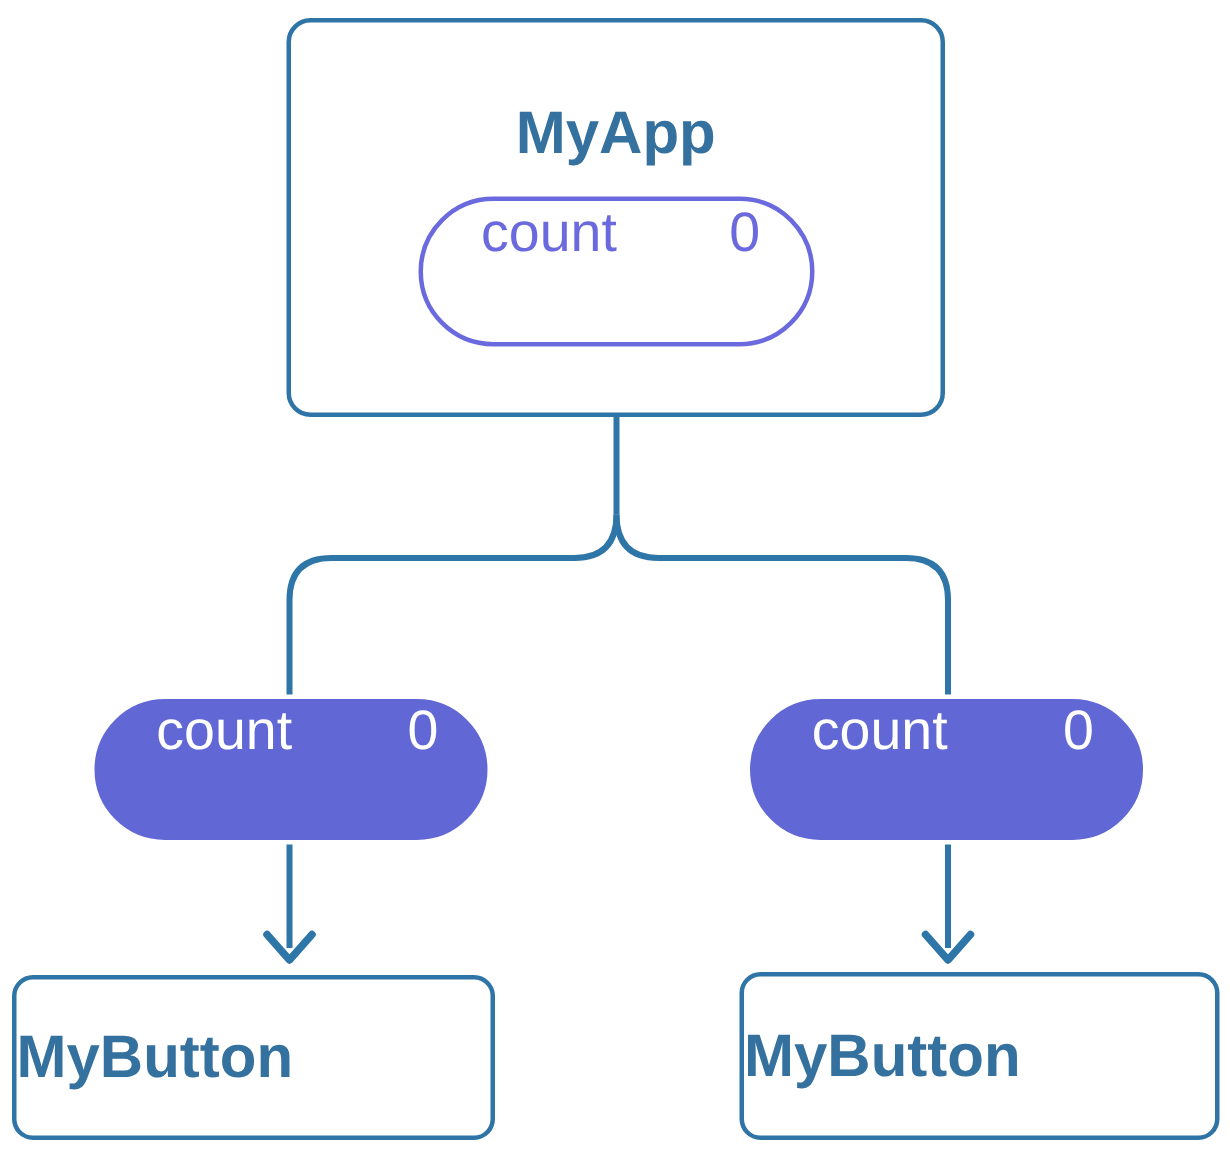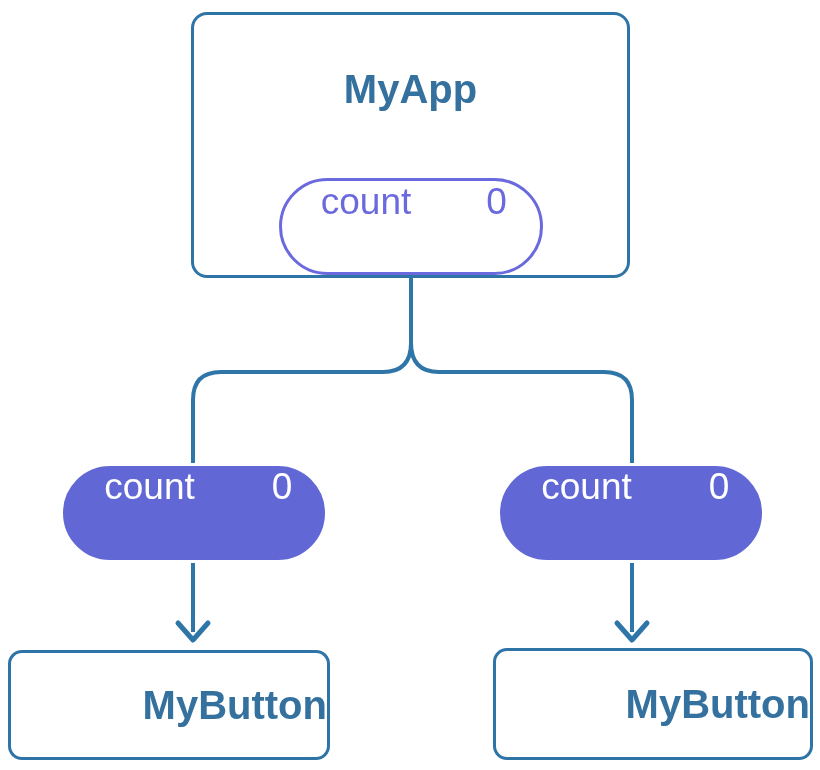--- a/index.html
+++ b/index.html
@@ -39,36 +39,35 @@
     border: 3px solid var(--card-border, #2E75A8);
     box-sizing: border-box;
   }
   .root-card {
     left: 191px; top: 12px;
     width: 439px; height: 266px;
     border-radius: 16px;
     display: flex;
     flex-direction: column;
     align-items: center;
-    gap: 47px;
   }
   .card-title {
     font-size: 40px;
     font-weight: 700;
     color: var(--title, #35719E);
     line-height: 56px;
   }
   .root-card .card-title {
     margin-top: 46px;
   }
   .button-card {
     border-radius: 14px;
     display: flex;
     align-items: center;
-    justify-content: flex-end;
+    justify-content: flex-start;
   }
   .button-card.left  { left: 8px;   top: 650px; width: 322px; height: 110px; }
   .button-card.right { left: 493px; top: 648px; width: 320px; height: 112px; }
 
   .pill {
     box-sizing: border-box;
     display: flex;
     align-items: flex-start;
     border-radius: 50px;
     overflow: hidden;

